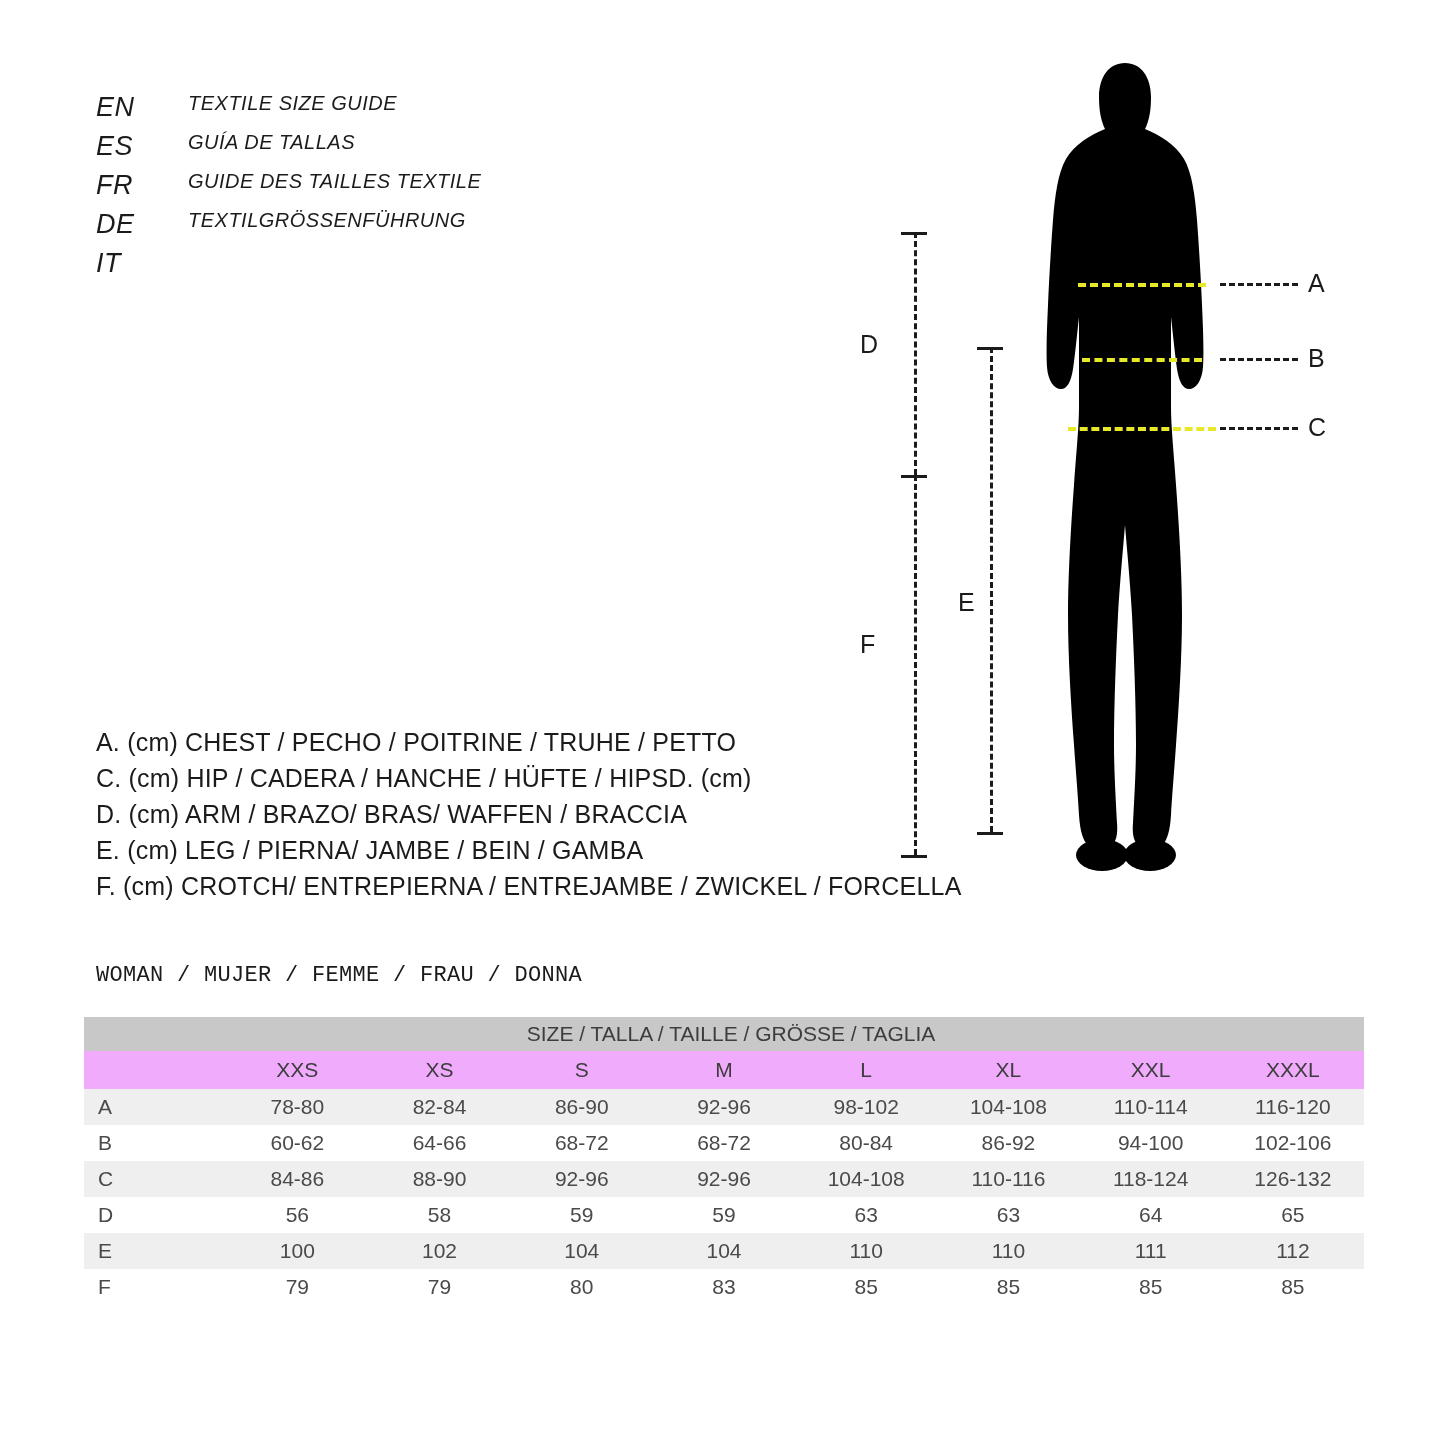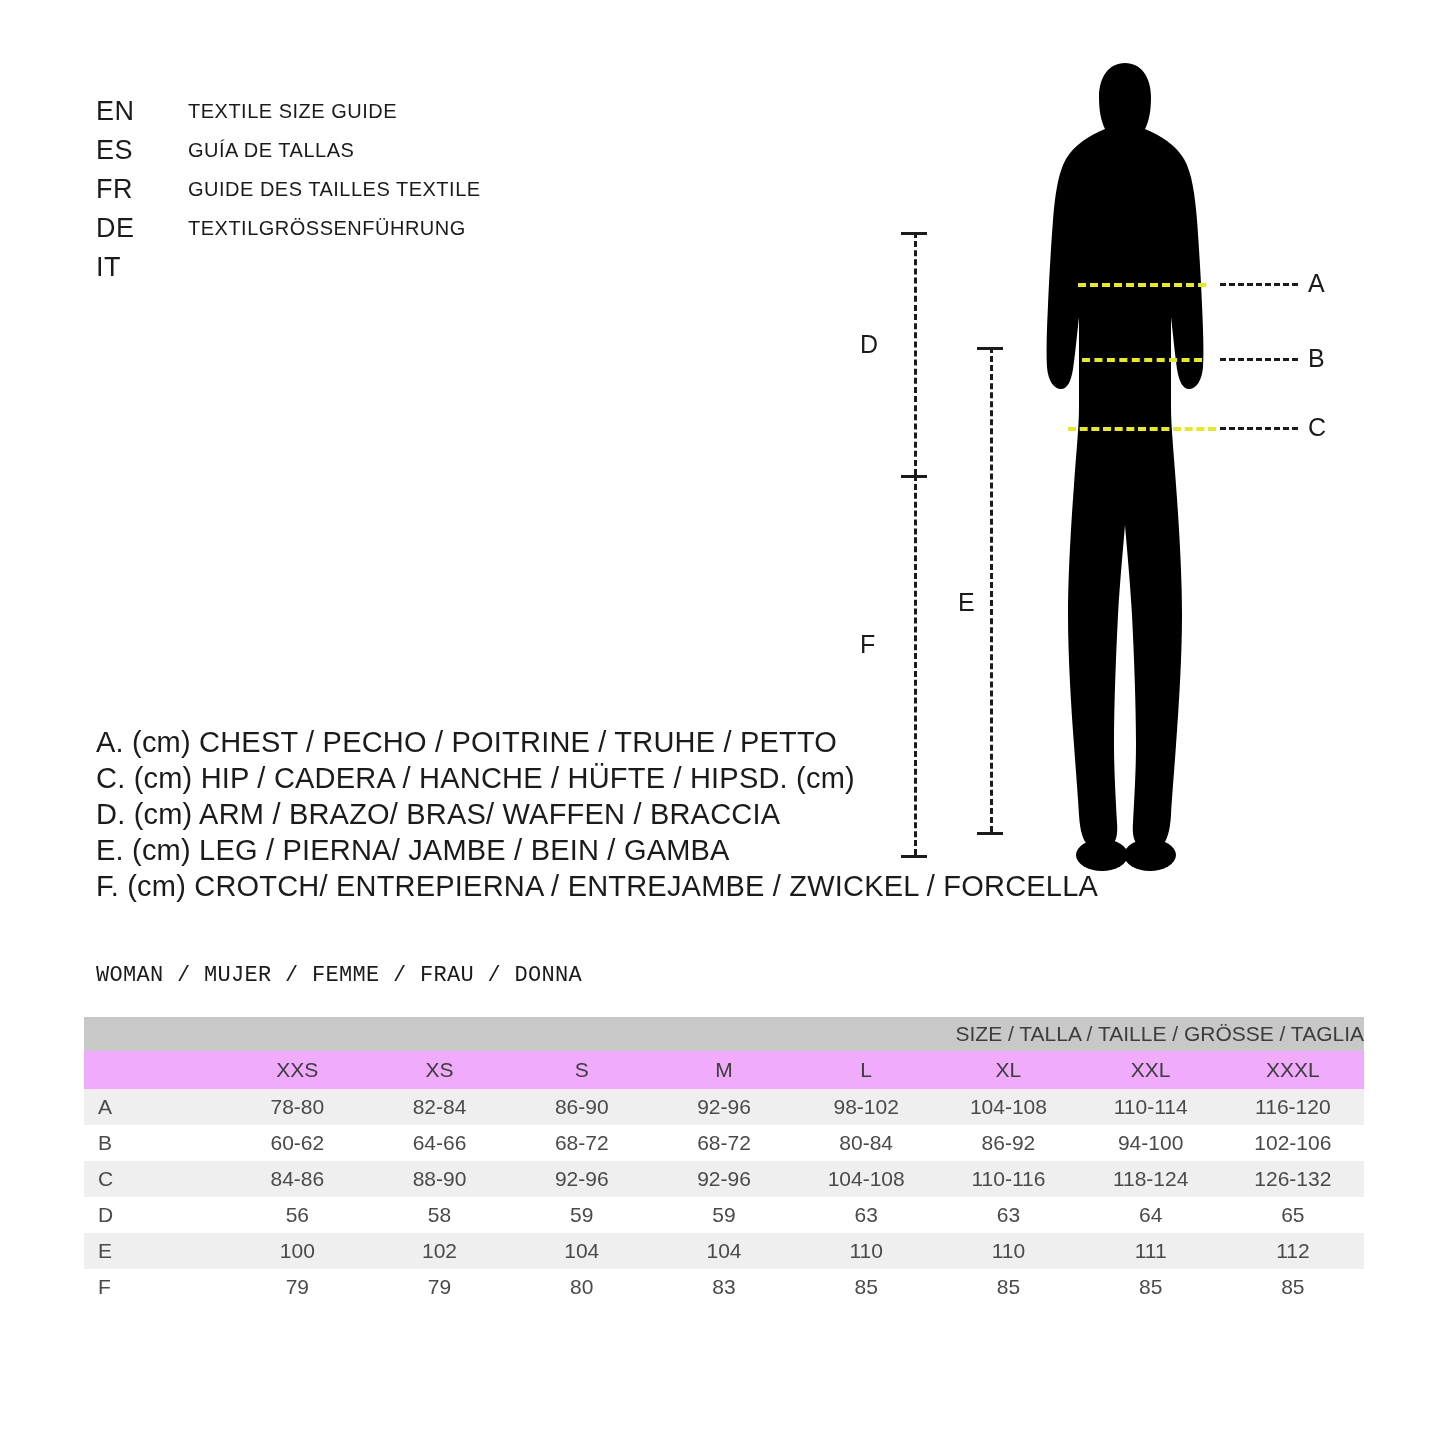--- a/index.html
+++ b/index.html
@@ -17,22 +17,23 @@
   }
 
   
   .title-block {
     position: absolute;
     left: 96px;
     top: 92px;
   }
   .title-row {
     display: flex;
-    align-items: center;
+    align-items: flex-start;
     height: 39px;
+    font-style: italic;
   }
   .title-lang {
     width: 92px;
     font-size: 27px;
     letter-spacing: 0.5px;
     color: #1b1b1b;
   }
   .title-text {
     font-size: 20px;
     letter-spacing: 0.5px;
@@ -40,21 +41,21 @@
     white-space: nowrap;
   }
 
   
   .legend {
     position: absolute;
     left: 96px;
     top: 724px;
   }
   .legend-item {
-    font-size: 29px;
+    font-size: 25px;
     line-height: 36px;
     color: #1b1b1b;
     white-space: nowrap;
     letter-spacing: 0.2px;
   }
 
   .gender-label {
     position: absolute;
     left: 96px;
     top: 963px;
@@ -80,21 +81,21 @@
   td, th {
     font-weight: normal;
     font-size: 21px;
     color: #4a4a4a;
     padding: 0;
     height: 36px;
     text-align: center;
   }
   .hdr-band td {
     background: #c8c8c8;
-    text-align: right;
+    text-align: center;
     padding-left: 14px;
     color: #3d3d3d;
     font-size: 21px;
     height: 34px;
   }
   .col-label {
     width: 88px;
     text-align: left;
     padding-left: 14px !important;
     color: #4a4a4a;

